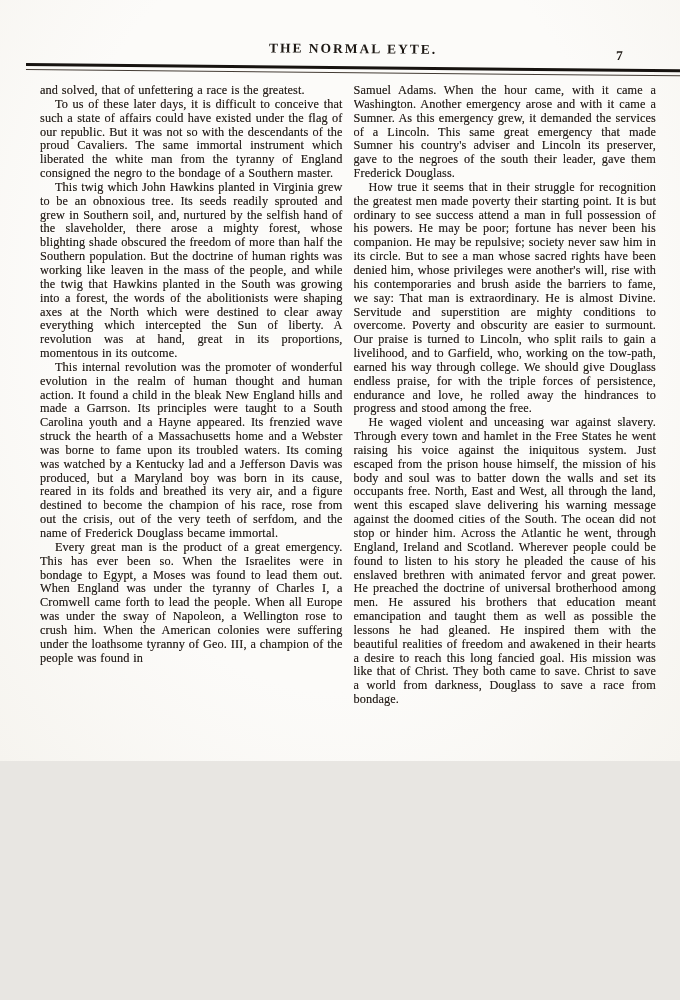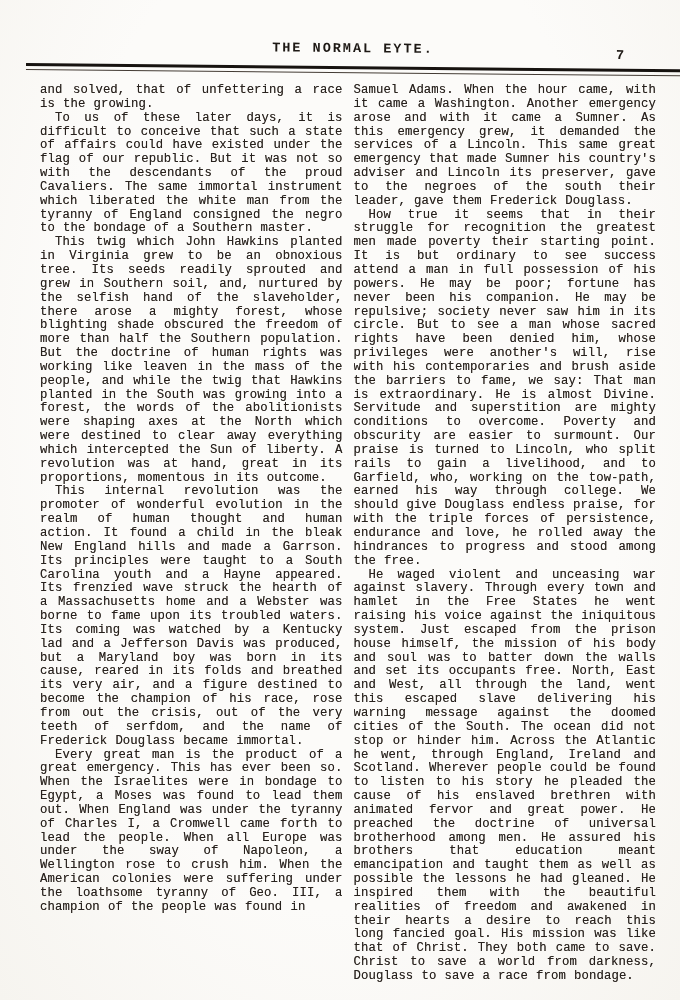--- a/index.html
+++ b/index.html
@@ -3,25 +3,25 @@
 <meta charset="utf-8">
 <style>
   html, body {
     margin: 0;
     padding: 0;
     background: #e8e6e2;
   }
   .page {
     position: relative;
     width: 680px;
-    height: 1000px;
+    height: 761px;
     background: #fbfaf7;
     background-image: radial-gradient(ellipse at 50% 40%, #fcfbf9 60%, #f6f4ef 100%);
     overflow: hidden;
-    font-family: Liberation Mono, monospace;
+    font-family: Liberation Serif, serif;
     color: #28221e;
   }
   .header-title {
     position: absolute;
     top: 41px;
     left: 0;
     width: 680px;
     text-align: center;
     text-indent: 26px;
     font-size: 13.5px;
@@ -92,21 +92,21 @@
 
   <div class="page-number">7</div>
 
   <div class="rule">
     <div class="thick"></div>
     <div class="thin"></div>
   </div>
 
   <div class="columns">
     <div class="col">
-        <p class="para">and solved, that of unfettering a race is the growing.</p>
+        <p class="para">and solved, that of unfettering a race is the greatest.</p>
         <p class="para indent">To us of these later days, it is difficult to conceive that such a state of affairs could have existed under the flag of our republic. But it was not so with the descendants of the proud Cavaliers. The same immortal instrument which liberated the white man from the tyranny of England consigned the negro to the bondage of a Southern master.</p>
         <p class="para indent">This twig which John Hawkins planted in Virginia grew to be an obnoxious tree. Its seeds readily sprouted and grew in Southern soil, and, nurtured by the selfish hand of the slaveholder, there arose a mighty forest, whose blighting shade obscured the freedom of more than half the Southern population. But the doctrine of human rights was working like leaven in the mass of the people, and while the twig that Hawkins planted in the South was growing into a forest, the words of the abolitionists were shaping axes at the North which were destined to clear away everything which intercepted the Sun of liberty. A revolution was at hand, great in its proportions, momentous in its outcome.</p>
         <p class="para indent">This internal revolution was the promoter of wonderful evolution in the realm of human thought and human action. It found a child in the bleak New England hills and made a Garrson. Its principles were taught to a South Carolina youth and a Hayne appeared. Its frenzied wave struck the hearth of a Massachusetts home and a Webster was borne to fame upon its troubled waters. Its coming was watched by a Kentucky lad and a Jefferson Davis was produced, but a Maryland boy was born in its cause, reared in its folds and breathed its very air, and a figure destined to become the champion of his race, rose from out the crisis, out of the very teeth of serfdom, and the name of Frederick Douglass became immortal.</p>
         <p class="para indent">Every great man is the product of a great emergency. This has ever been so. When the Israelites were in bondage to Egypt, a Moses was found to lead them out. When England was under the tyranny of Charles I, a Cromwell came forth to lead the people. When all Europe was under the sway of Napoleon, a Wellington rose to crush him. When the American colonies were suffering under the loathsome tyranny of Geo. III, a champion of the people was found in</p>
       </div>
     <div class="col">
         <p class="para">Samuel Adams. When the hour came, with it came a Washington. Another emergency arose and with it came a Sumner. As this emergency grew, it demanded the services of a Lincoln. This same great emergency that made Sumner his country's adviser and Lincoln its preserver, gave to the negroes of the south their leader, gave them Frederick Douglass.</p>
         <p class="para indent">How true it seems that in their struggle for recognition the greatest men made poverty their starting point. It is but ordinary to see success attend a man in full possession of his powers. He may be poor; fortune has never been his companion. He may be repulsive; society never saw him in its circle. But to see a man whose sacred rights have been denied him, whose privileges were another's will, rise with his contemporaries and brush aside the barriers to fame, we say: That man is extraordinary. He is almost Divine. Servitude and superstition are mighty conditions to overcome. Poverty and obscurity are easier to surmount. Our praise is turned to Lincoln, who split rails to gain a livelihood, and to Garfield, who, working on the tow-path, earned his way through college. We should give Douglass endless praise, for with the triple forces of persistence, endurance and love, he rolled away the hindrances to progress and stood among the free.</p>
         <p class="para indent">He waged violent and unceasing war against slavery. Through every town and hamlet in the Free States he went raising his voice against the iniquitous system. Just escaped from the prison house himself, the mission of his body and soul was to batter down the walls and set its occupants free. North, East and West, all through the land, went this escaped slave delivering his warning message against the doomed cities of the South. The ocean did not stop or hinder him. Across the Atlantic he went, through England, Ireland and Scotland. Wherever people could be found to listen to his story he pleaded the cause of his enslaved brethren with animated fervor and great power. He preached the doctrine of universal brotherhood among men. He assured his brothers that education meant emancipation and taught them as well as possible the lessons he had gleaned. He inspired them with the beautiful realities of freedom and awakened in their hearts a desire to reach this long fancied goal. His mission was like that of Christ. They both came to save. Christ to save a world from darkness, Douglass to save a race from bondage.</p>
       </div>

